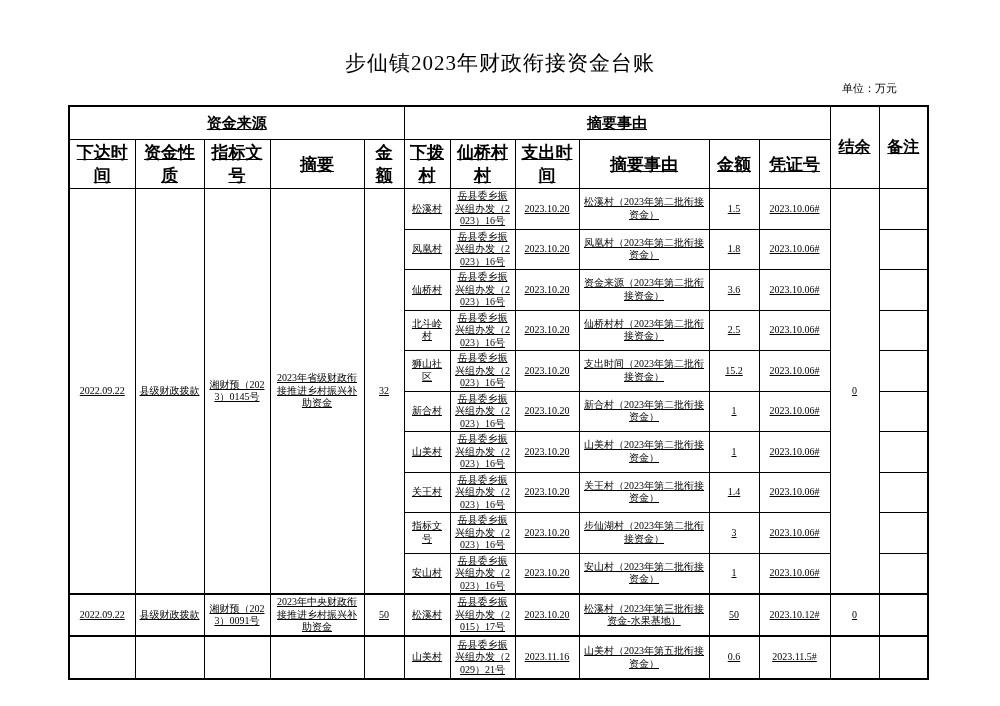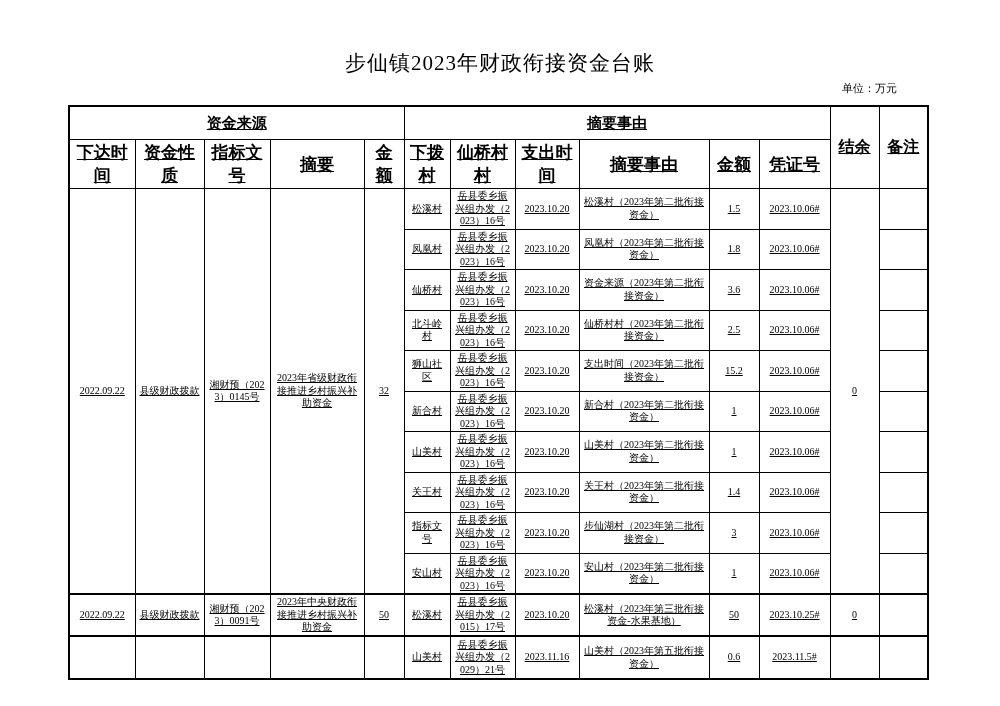--- a/index.html
+++ b/index.html
@@ -217,21 +217,21 @@
       <td>2022.09.22</td>
       <td>县级财政拨款</td>
       <td>湘财预（2023）0091号</td>
       <td>2023年中央财政衔接推进乡村振兴补助资金</td>
       <td>50</td>
       <td>松溪村</td>
       <td>岳县委乡振兴组办发（2015）17号</td>
       <td>2023.10.20</td>
       <td>松溪村（2023年第三批衔接资金-水果基地）</td>
       <td>50</td>
-      <td>2023.10.25#</td>
+      <td>2023.10.12#</td>
       <td>0</td>
       <td></td>
     </tr>
     <tr class="data-row-taller group-sep">
       <td></td>
       <td></td>
       <td></td>
       <td></td>
       <td></td>
       <td>山美村</td>

